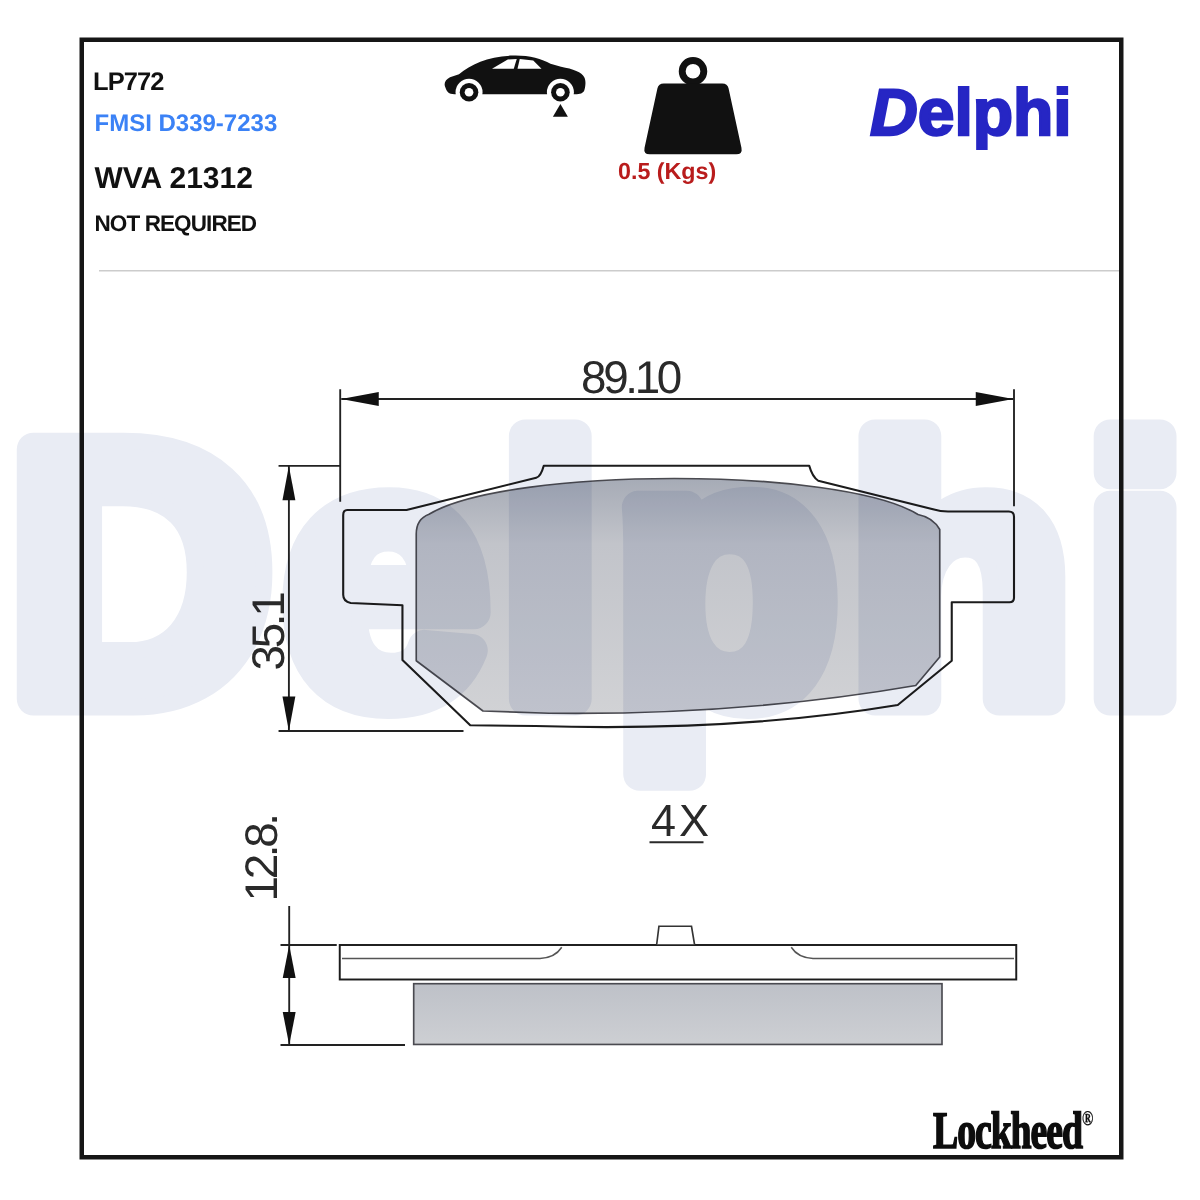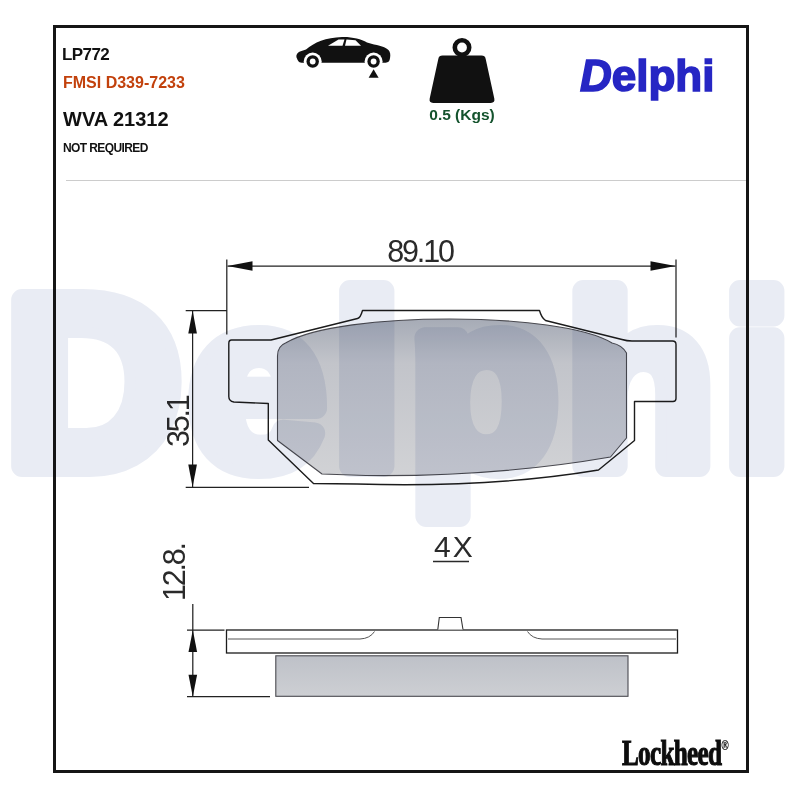--- a/index.html
+++ b/index.html
@@ -6,45 +6,45 @@
   body{font-family:"Liberation Sans",sans-serif;position:relative;}
   .abs{position:absolute;}
 </style>
 </head>
 <body>
 
 <div class="abs" style="left:52.5px;top:25px;width:696px;height:748px;border:3px solid #161616;box-sizing:border-box;"></div>
 
 <div class="abs" style="left:62px;top:45px;font-size:17px;font-weight:bold;color:#111;letter-spacing:-0.6px;">LP772</div>
 
-<div class="abs" style="left:63px;top:74px;font-size:16px;font-weight:bold;color:#c2410c;">FMSI D339-7233</div>
+<div class="abs" style="left:63px;top:74px;font-size:16px;font-weight:bold;color:#3b82f6;">FMSI D339-7233</div>
 
 <div class="abs" style="left:63px;top:96px;font-size:20px;font-weight:bold;color:#111;margin-top:12px;">WVA 21312</div>
 
-<div class="abs" style="left:63px;top:141px;font-size:12px;font-weight:bold;color:#111;letter-spacing:-0.6px;">NOT REQUIRED</div>
+<div class="abs" style="left:63px;top:141px;font-size:15px;font-weight:bold;color:#111;letter-spacing:-0.6px;">NOT REQUIRED</div>
 
 <svg class="abs" style="left:294px;top:34px;" width="98" height="46" viewBox="0 0 98 46">
   <path d="M3,24.5 C1.5,21.5 3,19 6,17.5 L12,15.5 C20,8.5 32,3.5 48,3 C58,2.7 67,5 73,8.5 L80,10.5 C88,12 94,14 95.5,17.5 C96.8,20 96.3,23.5 95.6,26 C95,28.3 92.5,28.8 89.5,28.8 L9,28.8 C5,28.8 4,27.2 3,24.5 Z" fill="#111"></path>
   <path d="M34,11.8 L44.5,5.6 L50.5,5.4 L48.5,11.8 Z" fill="#fff"></path>
   <path d="M52.5,5.4 L61.5,6.3 L67,11.8 L51,11.8 Z" fill="#fff"></path>
   <circle cx="18.7" cy="27.5" r="9" fill="#fff"></circle>
   <circle cx="79.6" cy="27.5" r="9" fill="#fff"></circle>
   <circle cx="18.7" cy="27.5" r="6.2" fill="#111"></circle>
   <circle cx="18.7" cy="27.5" r="2.9" fill="#fff"></circle>
   <circle cx="79.6" cy="27.5" r="6.2" fill="#111"></circle>
   <circle cx="79.6" cy="27.5" r="2.9" fill="#fff"></circle>
   <path d="M79.6,35.3 L84.6,43.8 L74.6,43.8 Z" fill="#111"></path>
 </svg>
 
 <svg class="abs" style="left:425px;top:36px;" width="74" height="70" viewBox="0 0 74 70">
   <circle cx="37" cy="11.5" r="7.2" fill="none" stroke="#111" stroke-width="4.6"></circle>
   <path d="M17.5,19.6 L56.5,19.6 Q60,19.6 60.7,22.9 L69.3,62.5 Q70.2,66.9 65.8,66.9 L8.2,66.9 Q3.8,66.9 4.7,62.5 L13.3,22.9 Q14,19.6 17.5,19.6 Z" fill="#111"></path>
 </svg>
 
-<div class="abs" style="left:412px;top:106px;width:100px;text-align:center;font-size:15.5px;font-weight:bold;color:#14532d;">0.5 (Kgs)</div>
+<div class="abs" style="left:412px;top:106px;width:100px;text-align:left;font-size:15.5px;font-weight:bold;color:#b91c1c;">0.5 (Kgs)</div>
 
 <div class="abs" style="left:580px;top:51px;font-size:44px;font-weight:bold;color:#2626C4;-webkit-text-stroke:1.6px #2626C4;letter-spacing:0px;"><span style="font-style:italic;">D</span>elphi</div>
 
 <div class="abs" style="left:66px;top:180px;width:680px;height:1px;background:#ccc;"></div>
 
 <svg class="abs" style="left:0;top:0;" width="800" height="800" viewBox="0 0 800 800">
   <defs>
     <linearGradient id="padg" x1="0" y1="0" x2="0" y2="1">
       <stop offset="0" stop-color="#A6ABB6"></stop>
       <stop offset="0.28" stop-color="#C2C4CA"></stop>

